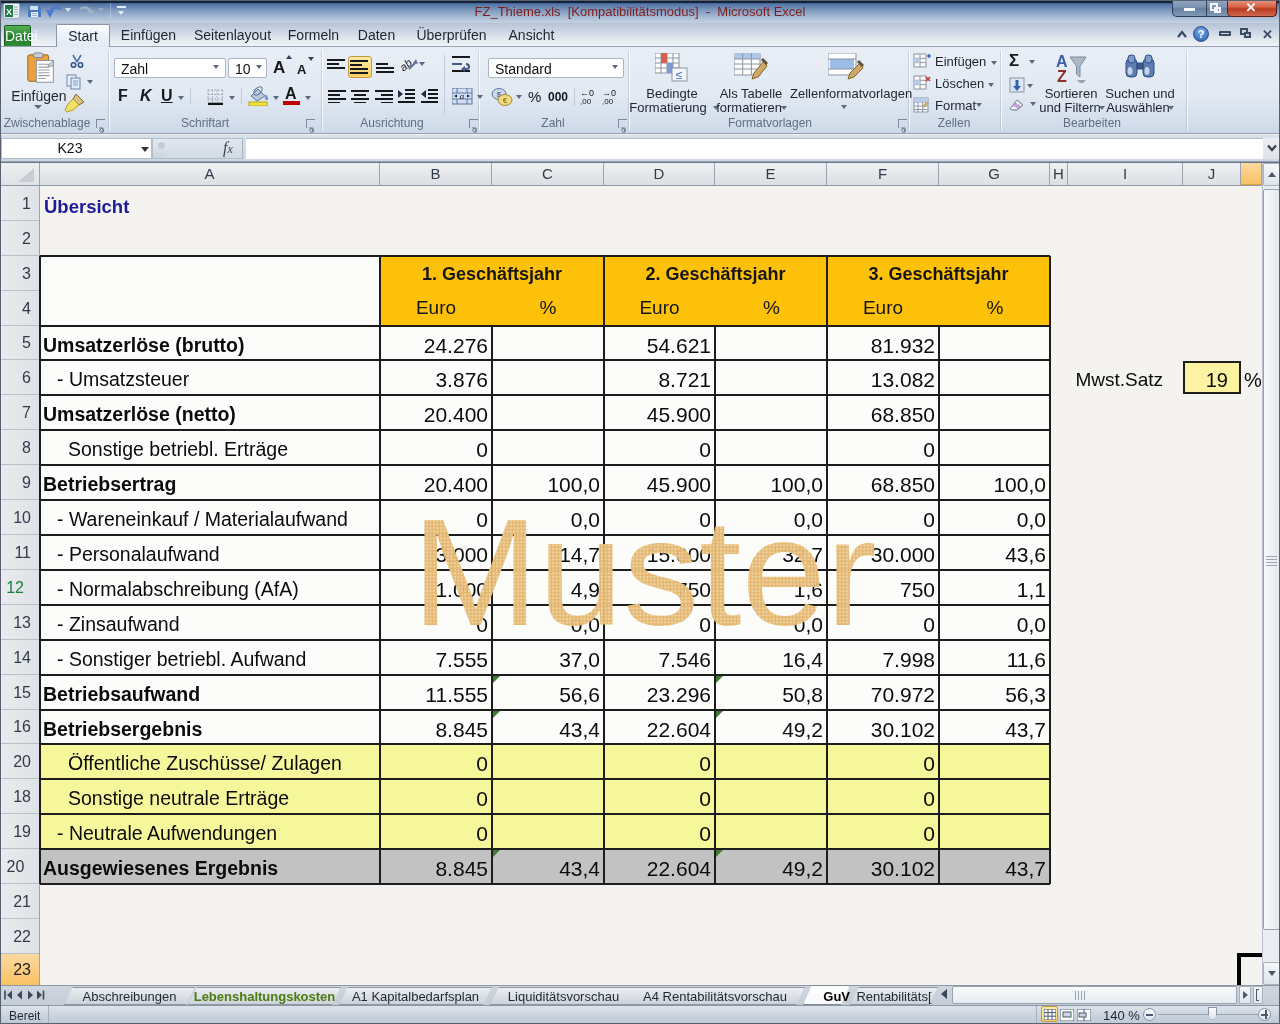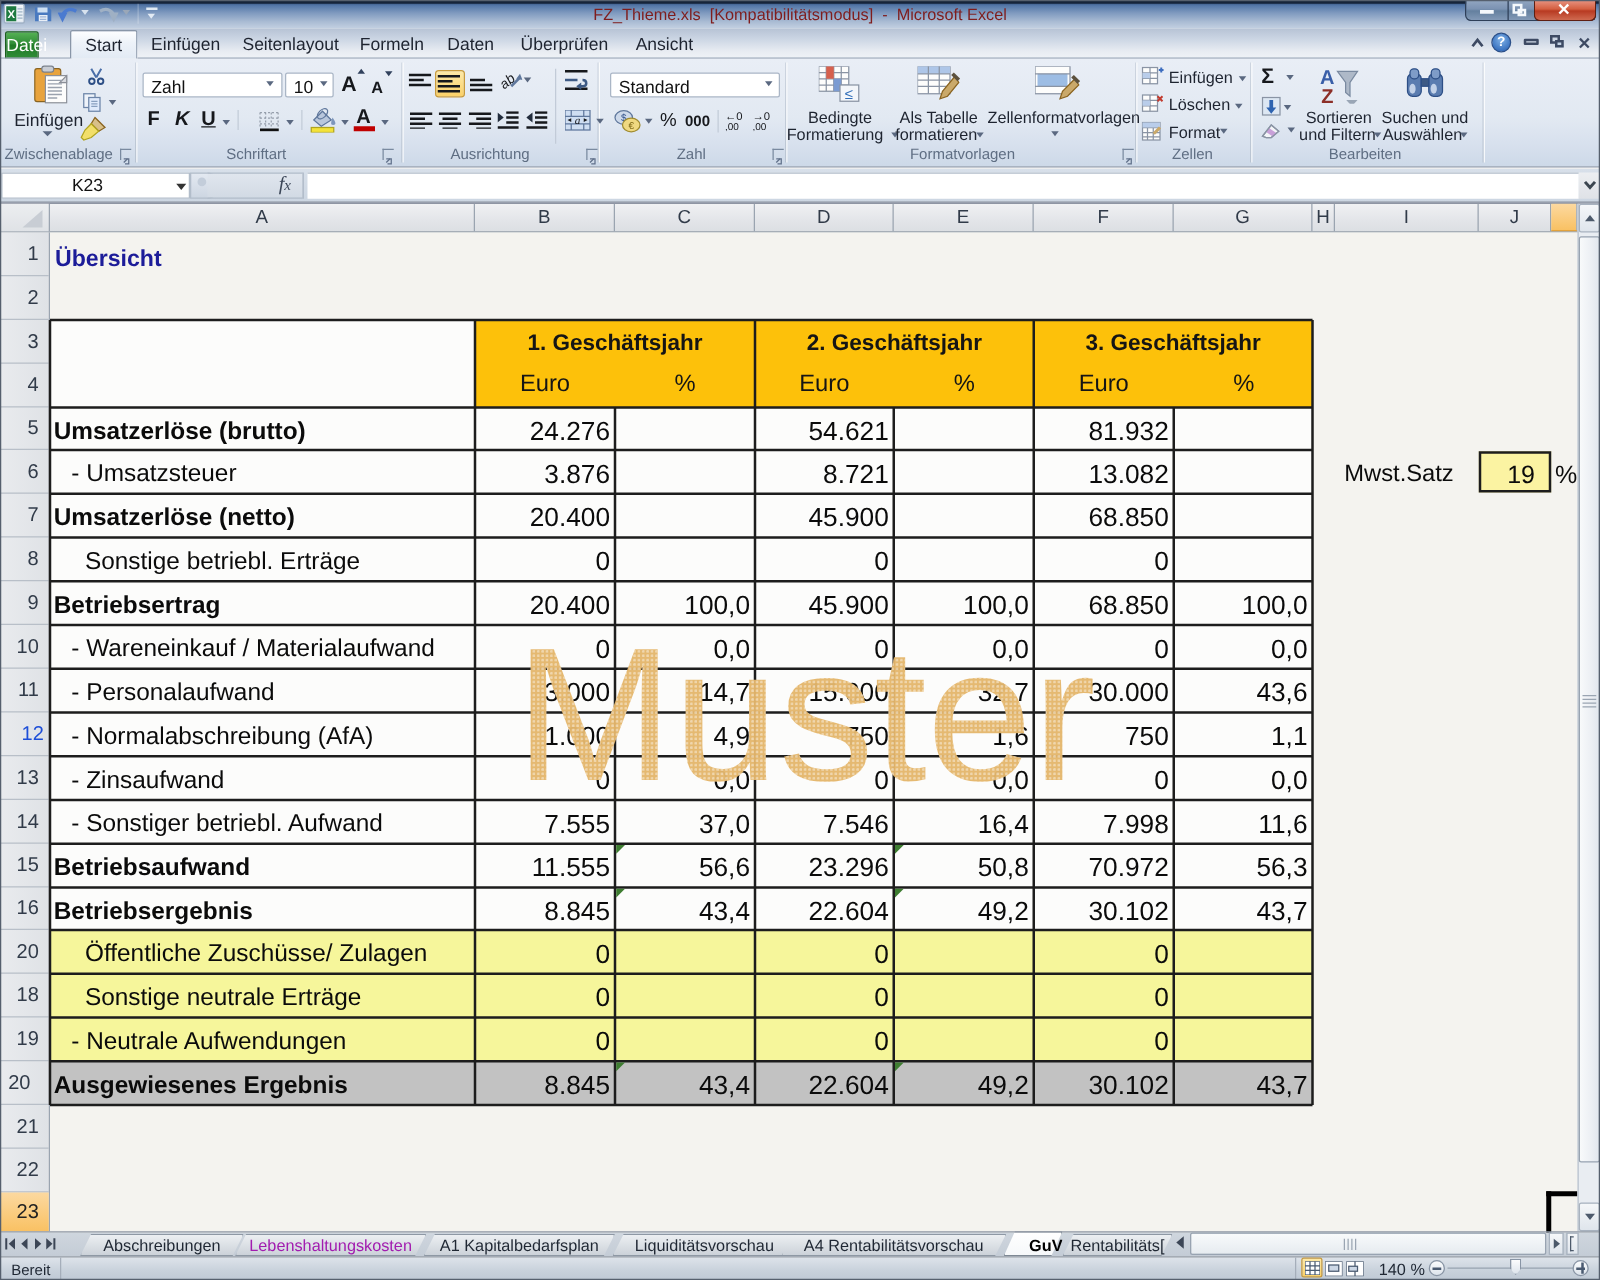--- a/index.html
+++ b/index.html
@@ -367,21 +367,21 @@
 <div class="a" style="left:0;top:221px;width:39px;height:35px;border-bottom:1px solid #b8bfc8;color:#313b49;font-size:16px;text-align:right;padding-right:8px;line-height:35px;">2</div>
 <div class="a" style="left:0;top:256px;width:39px;height:35px;border-bottom:1px solid #b8bfc8;color:#313b49;font-size:16px;text-align:right;padding-right:8px;line-height:35px;">3</div>
 <div class="a" style="left:0;top:291px;width:39px;height:35px;border-bottom:1px solid #b8bfc8;color:#313b49;font-size:16px;text-align:right;padding-right:8px;line-height:35px;">4</div>
 <div class="a" style="left:0;top:326px;width:39px;height:34px;border-bottom:1px solid #b8bfc8;color:#313b49;font-size:16px;text-align:right;padding-right:8px;line-height:34px;">5</div>
 <div class="a" style="left:0;top:360px;width:39px;height:35px;border-bottom:1px solid #b8bfc8;color:#313b49;font-size:16px;text-align:right;padding-right:8px;line-height:35px;">6</div>
 <div class="a" style="left:0;top:395px;width:39px;height:35px;border-bottom:1px solid #b8bfc8;color:#313b49;font-size:16px;text-align:right;padding-right:8px;line-height:35px;">7</div>
 <div class="a" style="left:0;top:430px;width:39px;height:35px;border-bottom:1px solid #b8bfc8;color:#313b49;font-size:16px;text-align:right;padding-right:8px;line-height:35px;">8</div>
 <div class="a" style="left:0;top:465px;width:39px;height:35px;border-bottom:1px solid #b8bfc8;color:#313b49;font-size:16px;text-align:right;padding-right:8px;line-height:35px;">9</div>
 <div class="a" style="left:0;top:500px;width:39px;height:35px;border-bottom:1px solid #b8bfc8;color:#313b49;font-size:16px;text-align:right;padding-right:8px;line-height:35px;">10</div>
 <div class="a" style="left:0;top:535px;width:39px;height:35px;border-bottom:1px solid #b8bfc8;color:#313b49;font-size:16px;text-align:right;padding-right:8px;line-height:35px;">11</div>
-<div class="a" style="left:0;top:570px;width:39px;height:35px;border-bottom:1px solid #b8bfc8;color:#1d4ed8;font-size:16px;text-align:right;padding-right:4px;line-height:35px;">12</div>
+<div class="a" style="left:0;top:570px;width:39px;height:35px;border-bottom:1px solid #b8bfc8;color:#15803d;font-size:16px;text-align:right;padding-right:15px;line-height:35px;">12</div>
 <div class="a" style="left:0;top:605px;width:39px;height:35px;border-bottom:1px solid #b8bfc8;color:#313b49;font-size:16px;text-align:right;padding-right:8px;line-height:35px;">13</div>
 <div class="a" style="left:0;top:640px;width:39px;height:35px;border-bottom:1px solid #b8bfc8;color:#313b49;font-size:16px;text-align:right;padding-right:8px;line-height:35px;">14</div>
 <div class="a" style="left:0;top:675px;width:39px;height:35px;border-bottom:1px solid #b8bfc8;color:#313b49;font-size:16px;text-align:right;padding-right:8px;line-height:35px;">15</div>
 <div class="a" style="left:0;top:710px;width:39px;height:34px;border-bottom:1px solid #b8bfc8;color:#313b49;font-size:16px;text-align:right;padding-right:8px;line-height:34px;">16</div>
 <div class="a" style="left:0;top:744px;width:39px;height:35px;border-bottom:1px solid #b8bfc8;color:#313b49;font-size:16px;text-align:right;padding-right:8px;line-height:35px;">20</div>
 <div class="a" style="left:0;top:779px;width:39px;height:35px;border-bottom:1px solid #b8bfc8;color:#313b49;font-size:16px;text-align:right;padding-right:8px;line-height:35px;">18</div>
 <div class="a" style="left:0;top:814px;width:39px;height:35px;border-bottom:1px solid #b8bfc8;color:#313b49;font-size:16px;text-align:right;padding-right:8px;line-height:35px;">19</div>
 <div class="a" style="left:0;top:849px;width:39px;height:35px;border-bottom:1px solid #b8bfc8;color:#313b49;font-size:16px;text-align:center;padding-right:8px;line-height:35px;">20</div>
 <div class="a" style="left:0;top:884px;width:39px;height:35px;border-bottom:1px solid #b8bfc8;color:#313b49;font-size:16px;text-align:right;padding-right:8px;line-height:35px;">21</div>
 <div class="a" style="left:0;top:919px;width:39px;height:35px;border-bottom:1px solid #b8bfc8;color:#313b49;font-size:16px;text-align:right;padding-right:8px;line-height:35px;">22</div>
@@ -548,21 +548,21 @@
     <path d="M1 1.5 v9" stroke="#3c4656" stroke-width="1.6"></path>
     <path d="M8 1.5 L3 6 L8 10.5 Z" fill="#3c4656"></path>
     <path d="M18 1.5 L13 6 L18 10.5 Z" fill="#3c4656"></path>
     <path d="M24 1.5 L29 6 L24 10.5 Z" fill="#3c4656"></path>
     <path d="M33 1.5 L38 6 L33 10.5 Z" fill="#3c4656"></path>
     <path d="M39.5 1.5 v9" stroke="#3c4656" stroke-width="1.6"></path>
   </svg>
 <div class="a" style="left:64px;top:987px;width:131px;height:18px;background:linear-gradient(180deg,#eceff2,#ccd2d9);border:1px solid #8e98a4;clip-path:polygon(9px 0,100% 0,calc(100% - 9px) 100%,0 100%);"></div>
 <div class="a" style="left:64px;top:989px;width:131px;text-align:center;font-size:13px;font-weight:normal;color:#1f2733;white-space:nowrap;overflow:hidden;">Abschreibungen</div>
 <div class="a" style="left:188px;top:987px;width:153px;height:18px;background:linear-gradient(180deg,#eceff2,#ccd2d9);border:1px solid #8e98a4;clip-path:polygon(9px 0,100% 0,calc(100% - 9px) 100%,0 100%);"></div>
-<div class="a" style="left:188px;top:989px;width:153px;text-align:center;font-size:13px;font-weight:normal;color:#a21caf;white-space:nowrap;overflow:hidden;">Lebenshaltungskosten</div>
+<div class="a" style="left:188px;top:989px;width:153px;text-align:center;font-size:13px;font-weight:bold;color:#4d7c0f;white-space:nowrap;overflow:hidden;">Lebenshaltungskosten</div>
 <div class="a" style="left:339px;top:987px;width:153px;height:18px;background:linear-gradient(180deg,#eceff2,#ccd2d9);border:1px solid #8e98a4;clip-path:polygon(9px 0,100% 0,calc(100% - 9px) 100%,0 100%);"></div>
 <div class="a" style="left:339px;top:989px;width:153px;text-align:center;font-size:13px;font-weight:normal;color:#1f2733;white-space:nowrap;overflow:hidden;">A1 Kapitalbedarfsplan</div>
 <div class="a" style="left:490px;top:987px;width:147px;height:18px;background:linear-gradient(180deg,#eceff2,#ccd2d9);border:1px solid #8e98a4;clip-path:polygon(9px 0,100% 0,calc(100% - 9px) 100%,0 100%);"></div>
 <div class="a" style="left:490px;top:989px;width:147px;text-align:center;font-size:13px;font-weight:normal;color:#1f2733;white-space:nowrap;overflow:hidden;">Liquiditätsvorschau</div>
 <div class="a" style="left:625px;top:987px;width:180px;height:18px;background:linear-gradient(180deg,#eceff2,#ccd2d9);border:1px solid #8e98a4;clip-path:polygon(9px 0,100% 0,calc(100% - 9px) 100%,0 100%);"></div>
 <div class="a" style="left:625px;top:989px;width:180px;text-align:center;font-size:13px;font-weight:normal;color:#1f2733;white-space:nowrap;overflow:hidden;">A4 Rentabilitätsvorschau</div>
 <div class="a" style="left:803px;top:985px;width:47px;height:20px;background:linear-gradient(180deg,#ffffff,#f6f8fa);border:1px solid #7e8894;border-top:1px solid #7e8894;clip-path:polygon(9px 0,100% 0,calc(100% - 9px) 100%,0 100%);"></div>
 <div class="a" style="left:803px;top:989px;width:47px;text-align:right;font-size:13px;font-weight:bold;color:#000;white-space:nowrap;overflow:hidden;">GuV</div>
 <div class="a" style="left:850px;top:987px;width:88px;height:18px;background:linear-gradient(180deg,#eceff2,#ccd2d9);border:1px solid #8e98a4;clip-path:polygon(9px 0,100% 0,calc(100% - 9px) 100%,0 100%);"></div>
 <div class="a" style="left:850px;top:989px;width:88px;text-align:center;font-size:13px;font-weight:normal;color:#1f2733;white-space:nowrap;overflow:hidden;">Rentabilitäts[</div>

